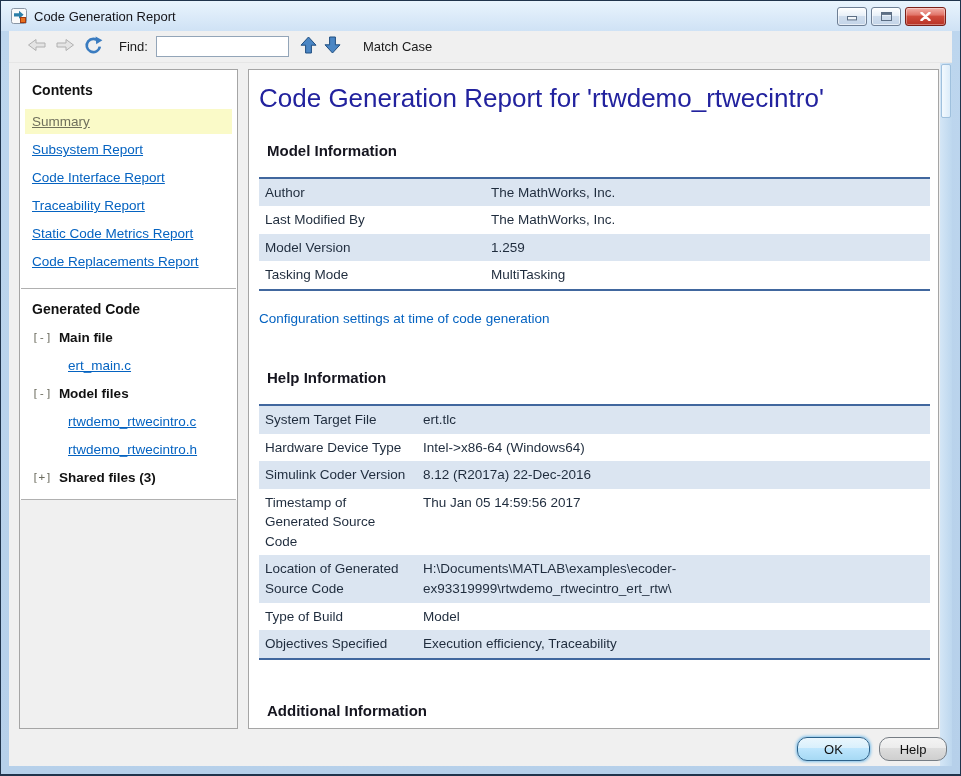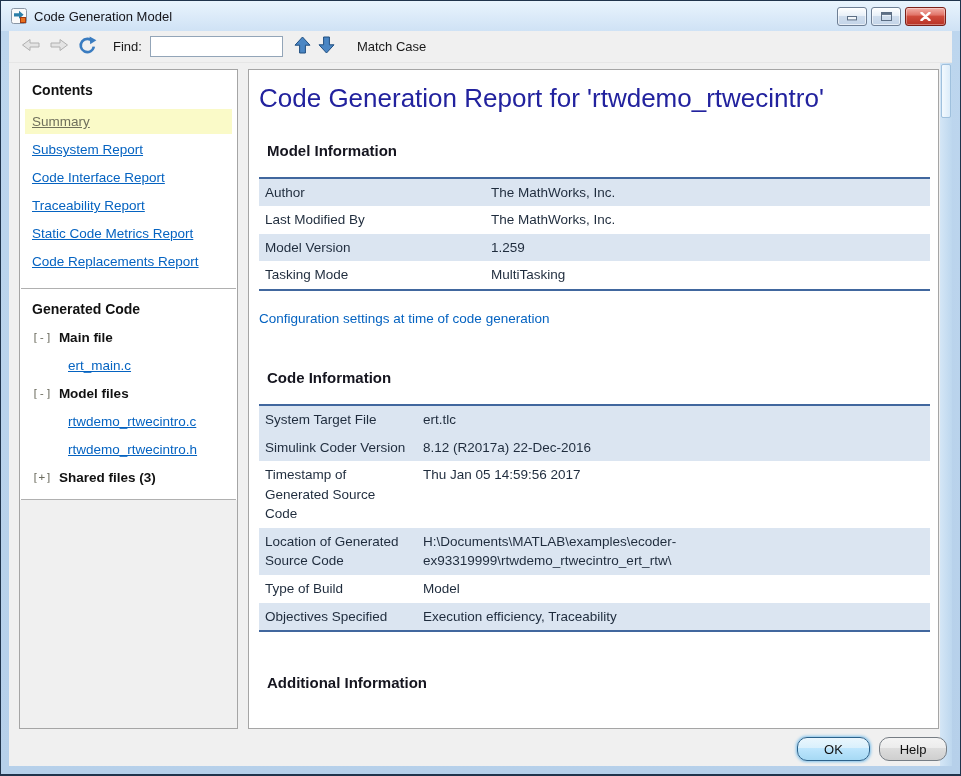--- a/index.html
+++ b/index.html
@@ -18,21 +18,21 @@
   .win-btn{width:30px;height:19px;border:1px solid #6e7f95;border-radius:3px;padding:0;
     display:flex;align-items:center;justify-content:center;cursor:default;
     background:linear-gradient(#ffffff,#e8f0f8 45%,#cfdded 50%,#c3d4e8);
     box-shadow:inset 0 0 0 1px rgba(255,255,255,.6);}
   .win-btn.close{width:41px;border-color:#7c2018;
     background:linear-gradient(#f3b0a8,#e2766b 40%,#cf4a3c 50%,#b83325);
     box-shadow:inset 0 0 0 1px rgba(255,255,255,.35);}
 
   
   .toolbar{position:absolute;top:30px;left:8px;right:8px;height:32px;background:#f0f0f0;
-    display:flex;align-items:center;padding-left:10px;border-bottom:1px solid #e6e6e6;}
+    display:flex;align-items:center;padding-left:16px;border-bottom:1px solid #e6e6e6;}
   .tb-btn{width:24px;height:24px;margin-right:4px;display:flex;align-items:center;
     justify-content:center;background:transparent;border:0;padding:0;}
   .tb-label{font-size:13px;color:#1a1a1a;margin:0 8px 0 10px;}
   .find-input{width:133px;height:21px;border:1px solid #93a5b8;background:#fff;
     font-size:13px;padding:0 4px;font-family:inherit;}
   .match-case{font-size:13px;color:#1a1a1a;margin-left:14px;}
   .find-nav{margin-left:8px;margin-right:0;}
 
   
   .main{position:absolute;top:62px;left:8px;right:8px;bottom:8px;background:#f0f0f0;}
@@ -91,21 +91,21 @@
 <div class="window">
 
   <div class="titlebar">
     <span class="app-icon">
       <svg width="16" height="16" viewBox="0 0 16 16">
         <rect x="0.5" y="0.5" width="15" height="15" rx="2" fill="#fafafa" stroke="#8a97a6"></rect>
         <path d="M3,5.2 h5 v-2.4 l4.6,4 -4.6,4 v-2.4 H3 z" fill="#2c7fa8"></path>
         <rect x="9.5" y="9.5" width="5" height="5" fill="#e8701e" stroke="#a33a10"></rect>
       </svg>
     </span>
-    <span class="title-text">Code Generation Model</span>
+    <span class="title-text">Code Generation Report</span>
     <div class="win-controls">
       <button class="win-btn">
         <span>
           <svg width="10" height="5" viewBox="0 0 10 5">
               <rect x="0.5" y="0.5" width="9" height="3.4" fill="#f2f6fa" stroke="#5c6e84"></rect>
             </svg>
         </span>
       </button>
       <button class="win-btn">
         <span>
@@ -226,25 +226,29 @@
               </tr>
               <tr class="stripe">
                 <td class="lbl">Model Version</td>
                 <td class="val">1.259</td>
               </tr>
               <tr class="">
                 <td class="lbl">Tasking Mode</td>
                 <td class="val">MultiTasking</td>
               </tr>
             </tbody>
-          </table><a class="content-link">Configuration settings at time of code generation</a><h2 class="section-heading">Code Information</h2><table class="report-table code-info">
+          </table><a class="content-link">Configuration settings at time of code generation</a><h2 class="section-heading">Help Information</h2><table class="report-table code-info">
             <tbody>
               <tr class="stripe">
                 <td class="lbl">System Target File</td>
                 <td class="val">ert.tlc</td>
+              </tr>
+              <tr class="">
+                <td class="lbl">Hardware Device Type</td>
+                <td class="val">Intel-&gt;x86-64 (Windows64)</td>
               </tr>
               <tr class="stripe">
                 <td class="lbl">Simulink Coder Version</td>
                 <td class="val">8.12 (R2017a) 22-Dec-2016</td>
               </tr>
               <tr class="">
                 <td class="lbl">Timestamp of Generated Source Code</td>
                 <td class="val">Thu Jan 05 14:59:56 2017</td>
               </tr>
               <tr class="stripe">

